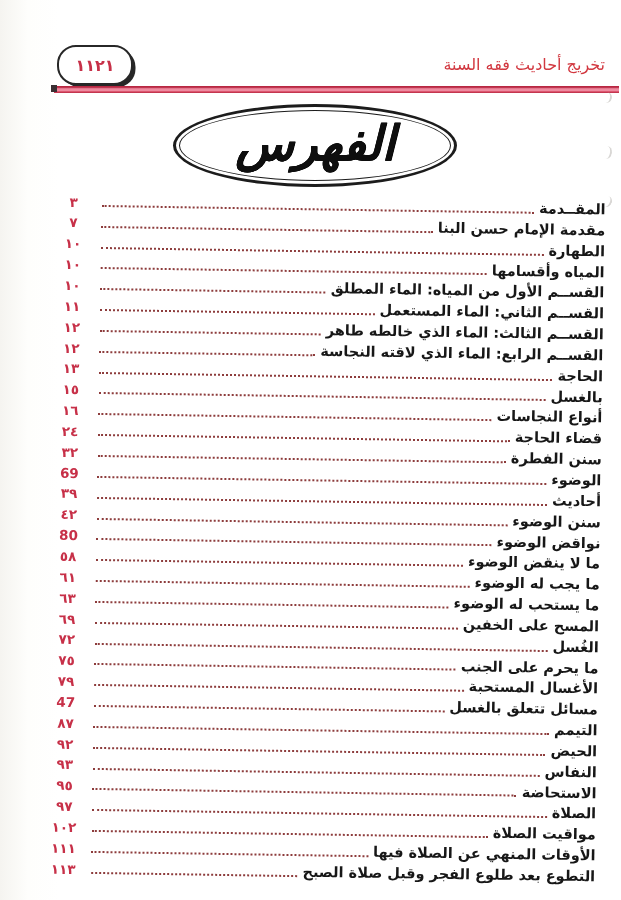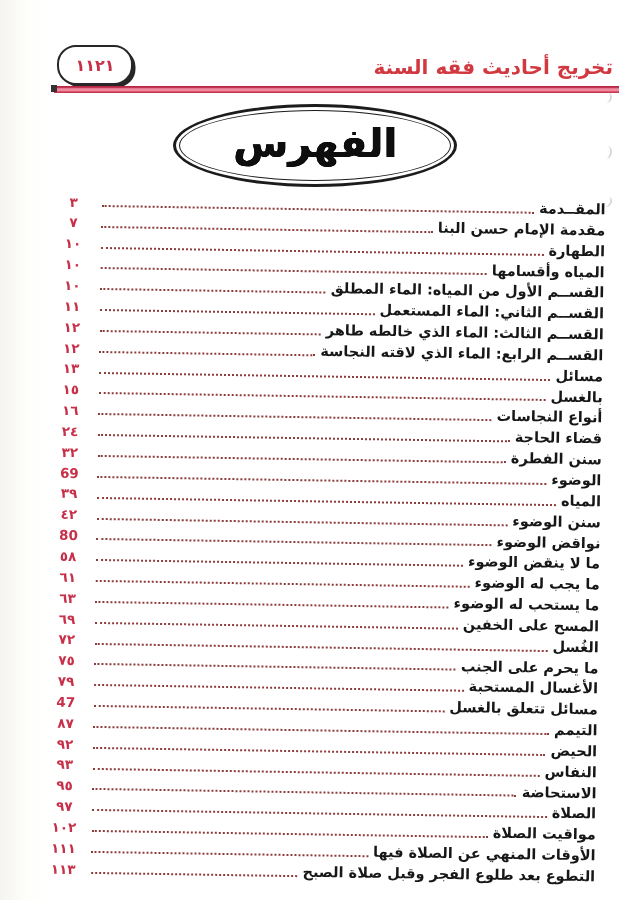--- a/index.html
+++ b/index.html
@@ -14,22 +14,22 @@
     border:2.5px solid #272727;border-radius:19px;
     box-shadow:3.5px 3px 0 -1px #272727;
     display:flex;align-items:center;justify-content:center;
     background:#fff;
   }
   .badge span{
     color:var(--number-red,#c5303f);font-weight:bold;font-size:16px;letter-spacing:3px;
   }
   
   .header-title{
-    position:absolute;right:8px;top:55px;direction:rtl;
-    color:var(--header-red,#d23840);font-weight:bold;font-size:20px;white-space:nowrap;
+    position:absolute;right:16px;top:55px;direction:rtl;
+    color:var(--header-red,#d23840);font-weight:normal;font-size:16px;white-space:nowrap;
     letter-spacing:.5px;
   }
   
   .rule{
     position:absolute;left:54px;right:2px;top:86px;height:7px;
     background:linear-gradient(180deg,
       var(--rule-dark,#b82742) 0%,var(--rule-dark,#b82742) 18%,
       var(--rule-pink,#ee8ba0) 40%,var(--rule-pink,#ee8ba0) 68%,
       #d94f68 80%,var(--rule-dark,#b82742) 100%);
   }
@@ -41,23 +41,24 @@
   .oval{
     position:absolute;left:173px;top:104px;width:278px;height:77px;
     border:3px solid #1c1c1c;border-radius:50%;
     display:flex;align-items:center;justify-content:center;background:#fff;
   }
   .oval-inner{
     position:absolute;inset:3px;border:1.5px solid #1c1c1c;border-radius:50%;
   }
   .oval-title{
     position:relative;z-index:1;direction:rtl;
-    font-size:40px;font-weight:bold;color:#0e0e0e;line-height:1;
+    font-size:48px;font-weight:bold;color:#0e0e0e;line-height:1;
     text-shadow:0 0 .6px #000,.6px 0 .4px #000;
     padding-bottom:6px;
+    font-style:italic;
   }
   
   .toc{
     position:absolute;left:46px;right:20px;top:194px;direction:rtl;
     transform:rotate(.9deg);transform-origin:50% 45%;
   }
   .toc-row{display:flex;align-items:flex-end;height:20.85px;}
   .toc-title{
     color:var(--ink-black,#171717);font-weight:bold;font-size:14.5px;
     white-space:nowrap;line-height:1.3;
@@ -142,21 +143,21 @@
         <span class="toc-page">١٢</span>
       </div>
 
       <div class="toc-row">
         <span class="toc-title">القســم الرابع: الماء الذي لاقته النجاسة</span>
         <span class="toc-dots"></span>
         <span class="toc-page">١٢</span>
       </div>
 
       <div class="toc-row">
-        <span class="toc-title">مسائل</span>
+        <span class="toc-title">الحاجة</span>
         <span class="toc-dots"></span>
         <span class="toc-page">١٣</span>
       </div>
 
       <div class="toc-row">
         <span class="toc-title">بالغسل</span>
         <span class="toc-dots"></span>
         <span class="toc-page">١٥</span>
       </div>
 
@@ -178,21 +179,21 @@
         <span class="toc-page">٣٢</span>
       </div>
 
       <div class="toc-row">
         <span class="toc-title">الوضوء</span>
         <span class="toc-dots"></span>
         <span class="toc-page">69</span>
       </div>
 
       <div class="toc-row">
-        <span class="toc-title">المياه</span>
+        <span class="toc-title">أحاديث</span>
         <span class="toc-dots"></span>
         <span class="toc-page">٣٩</span>
       </div>
 
       <div class="toc-row">
         <span class="toc-title">سنن الوضوء</span>
         <span class="toc-dots"></span>
         <span class="toc-page">٤٢</span>
       </div>
 

